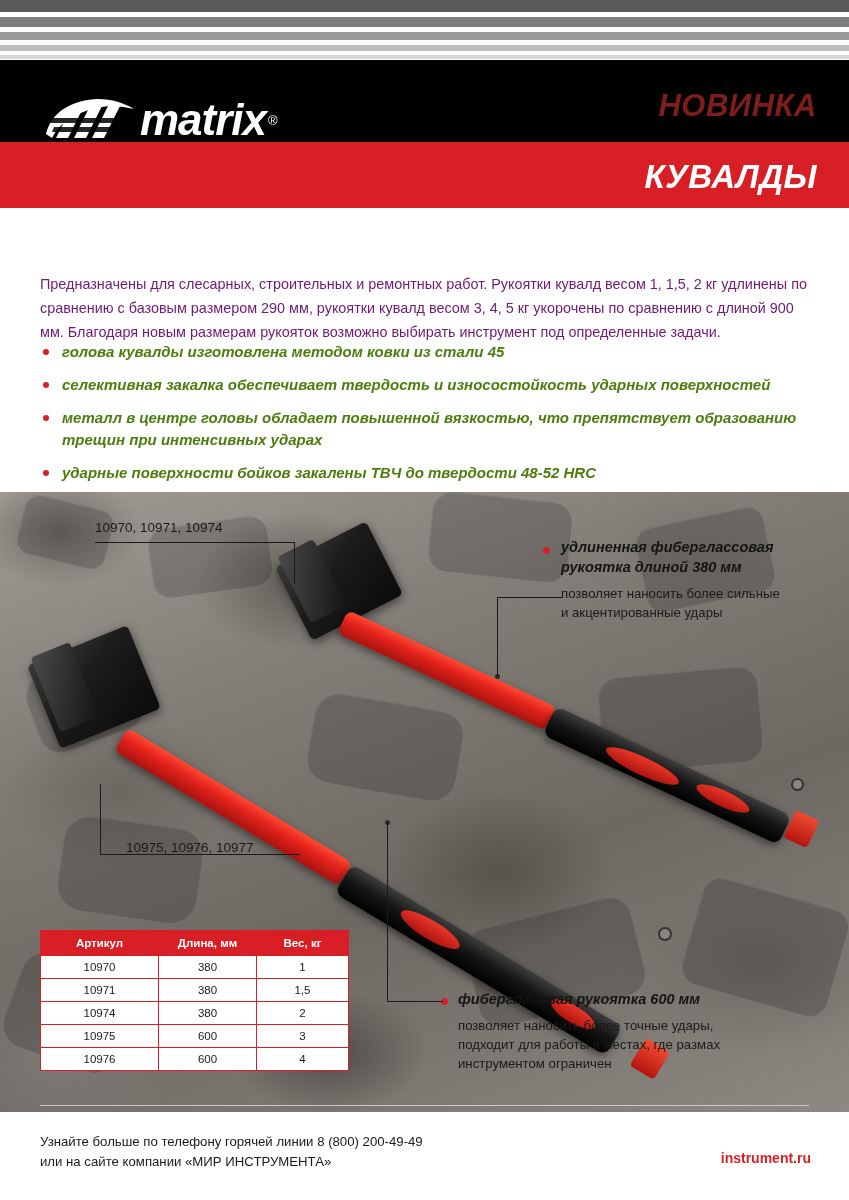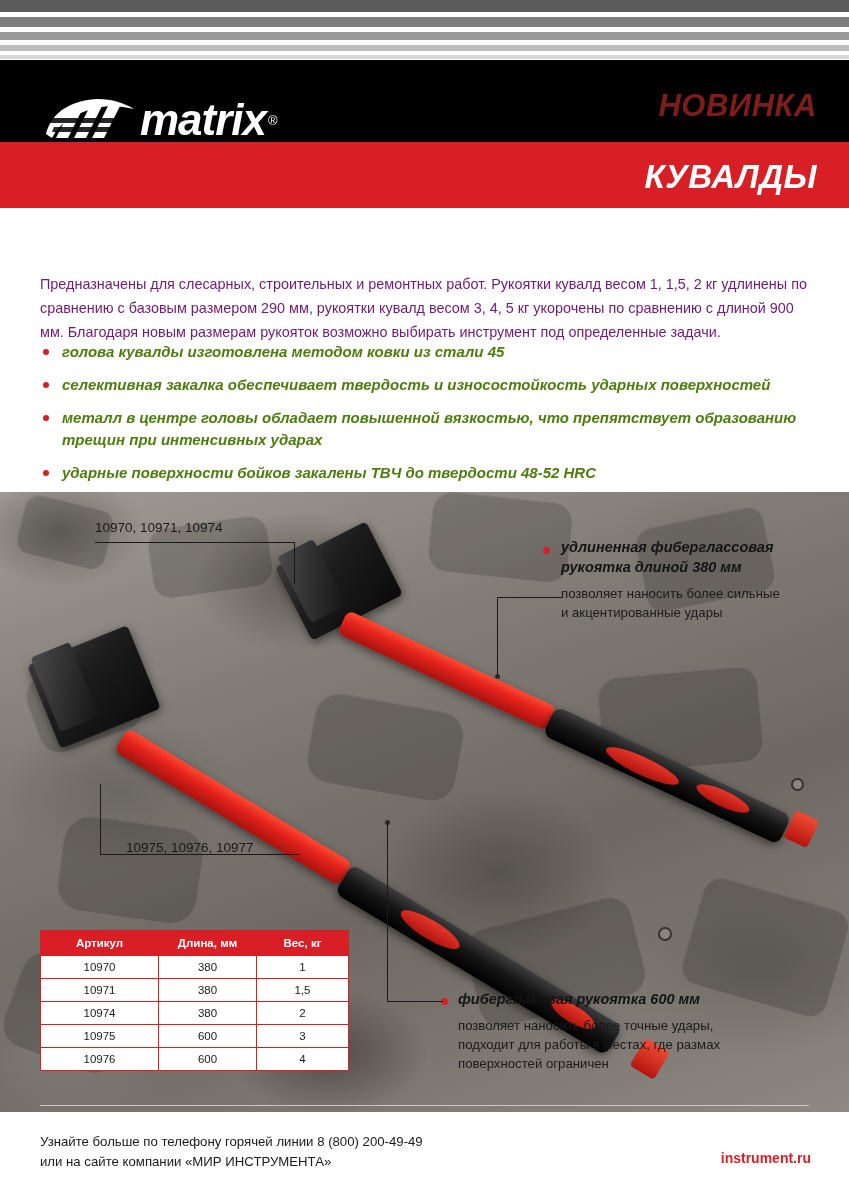--- a/index.html
+++ b/index.html
@@ -361,21 +361,21 @@
     <div class="callout-label" style="left:458px; top:497px;">
       <span class="feat-title">фибергласовая рукоятка 600 мм</span>
     </div>
     <div class="callout-label" style="left:458px; top:524px;">
       <span class="feat-body">позволяет наносить более точные удары,</span>
     </div>
     <div class="callout-label" style="left:458px; top:543px;">
       <span class="feat-body">подходит для работы в местах, где размах</span>
     </div>
     <div class="callout-label" style="left:458px; top:562px;">
-      <span class="feat-body">поверхностей ограничен</span>
+      <span class="feat-body">инструментом ограничен</span>
     </div>
   </div>
 
   <table class="spec-table">
     <thead>
       <tr>
         <th class="col-a">Артикул</th>
         <th class="col-b">Длина, мм</th>
         <th class="col-c">Вес, кг</th>
       </tr>

